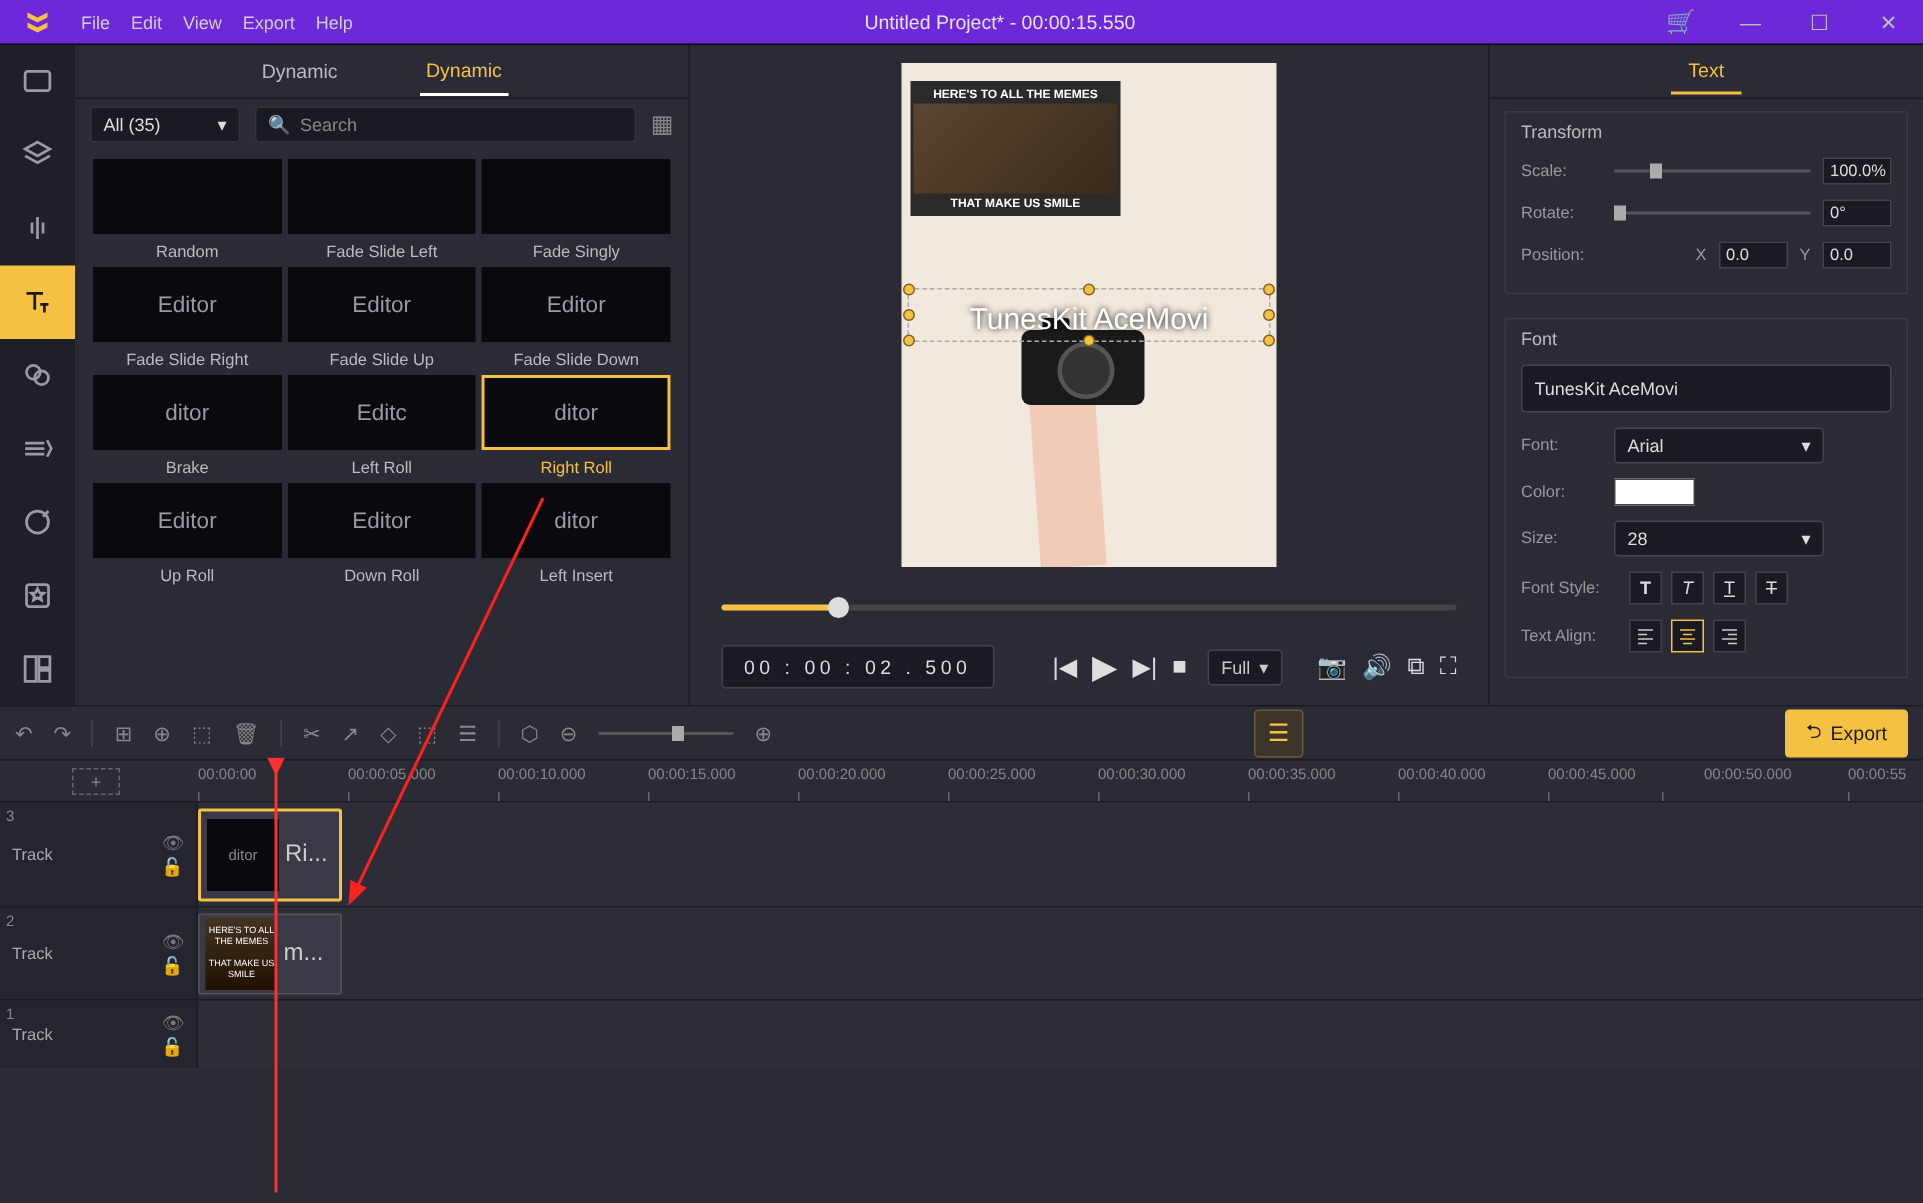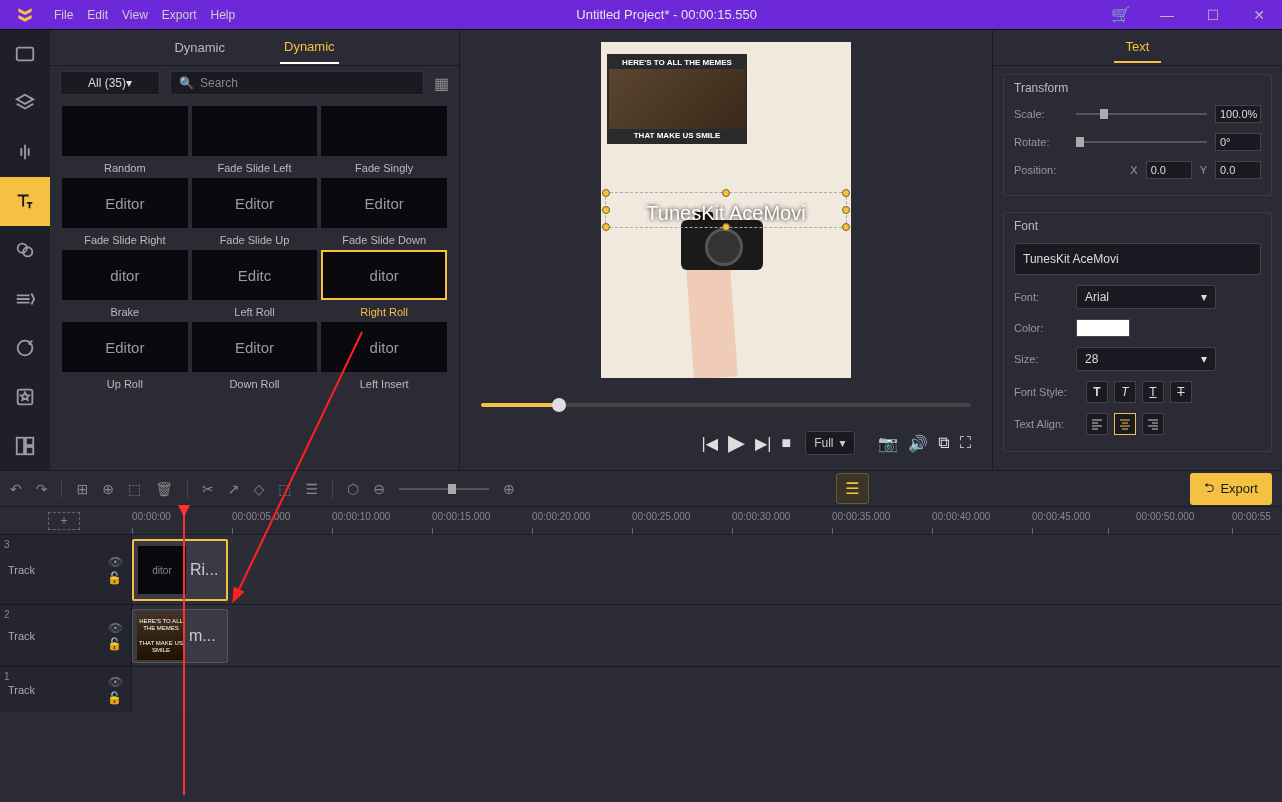--- a/index.html
+++ b/index.html
@@ -16,21 +16,21 @@
 .main { display: flex; height: 440px; }
 .sidebar { width: 50px; background:#1f1f28; display:flex; flex-direction:column;}
 .side-item { height:50px; display:flex; align-items:center; justify-content:center; color:#9a9aa5;}
 .side-item.active { background:#f5c142; color:#1a1a1a; }
 .side-item svg{width:22px;height:22px;}
 .browser { width: 410px; background:#2b2b36; border-right:1px solid #1a1a22; display:flex; flex-direction:column;}
 .tabs { height:36px; display:flex; align-items:center; justify-content:center; gap:40px; font-size:13px; border-bottom:1px solid #1a1a22;}
 .tab { color:#bbb; padding:8px 4px; cursor:pointer;}
 .tab.active { color:#f5c142; border-bottom:2px solid #ffffff;margin-left:11px;}
 .filter-row{height:34px;display:flex;align-items:center;padding:0 10px;gap:10px;}
-.dropdown{background:#1a1a22;border:1px solid #333;border-radius:3px;padding:4px 8px;font-size:12px;color:#ddd;width:100px;display:flex;justify-content:center;align-items:center;}
+.dropdown{background:#1a1a22;border:1px solid #333;border-radius:3px;padding:4px 8px;font-size:12px;color:#ddd;width:100px;display:flex;justify-content:space-between;align-items:center;}
 .search-box{flex:1;background:#1a1a22;border:1px solid #333;border-radius:3px;padding:4px 8px;font-size:12px;color:#888;display:flex;align-items:center;gap:6px;}
 .grid-btn{color:#888;font-size:16px;}
 .effects-grid{flex:1;overflow:hidden;display:grid;grid-template-columns:repeat(3,1fr);gap:4px;padding:6px 12px;align-content:start;}
 .effect-item{display:flex;flex-direction:column;align-items:center;gap:6px;}
 .effect-thumb{width:100%;height:50px;background:#0a0a0e;display:flex;align-items:center;justify-content:center;color:#9a9aa5;font-size:15px;overflow:hidden;}
 .effect-item.selected .effect-thumb{border:2px solid #f5c142;}
 .effect-label{font-size:11px;color:#bbb;text-align:center;}
 .effect-item.selected .effect-label{color:#f5c142;}
 .preview{flex:1;background:#2b2b36;display:flex;flex-direction:column;align-items:center;padding-top:12px;}
 .canvas{width:250px;height:336px;background:#f2e9de;position:relative;overflow:hidden;}
@@ -276,20 +276,21 @@
         <div class="sel-handle" style="bottom:-4px;left:50%;margin-left:-4px"></div>
         <div class="sel-handle" style="bottom:-4px;right:-4px"></div>
       </div>
     </div>
     <div class="scrubber">
       <div class="scrub-track"></div>
         <div class="scrub-fill"></div>
         <div class="scrub-handle"></div>
     </div>
     <div class="player-row">
+      <div class="timecode">00 : 00 : 02 . 500</div>
       <div class="player-spacer"></div>
       <div class="play-controls">
         <span class="play-btn">|◀</span>
         <span class="play-btn" style="font-size:22px">▶</span>
         <span class="play-btn">▶|</span>
         <span class="play-btn">■</span>
       </div>
       <div class="full-select">
           <span>Full</span>
           <span>▾</span>

